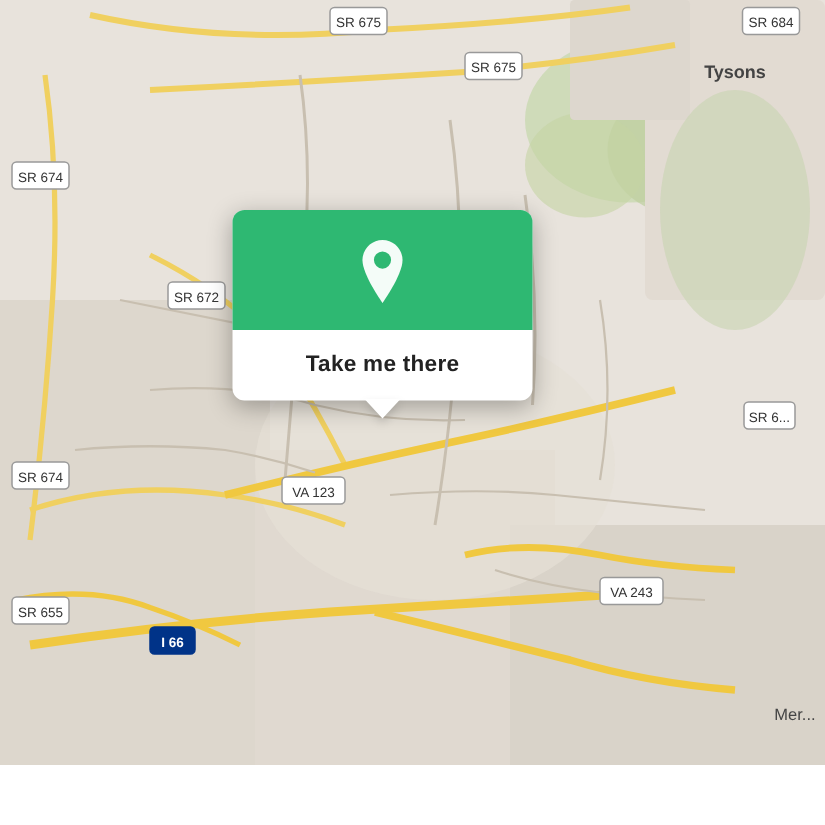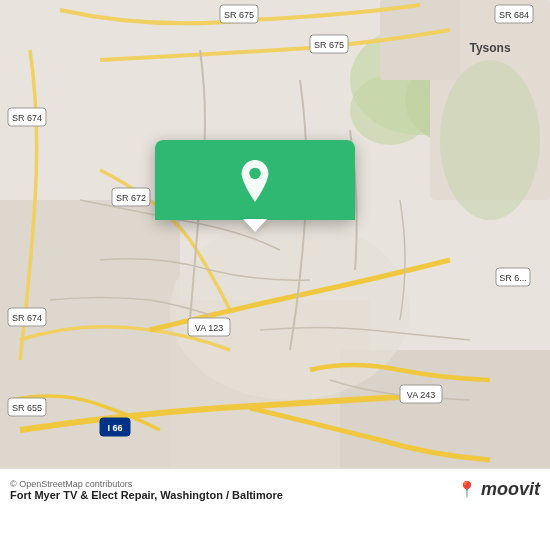--- a/index.html
+++ b/index.html
@@ -238,26 +238,19 @@
   </svg>
 
   <div id="popup-card">
     <div id="popup-green-header">
 
       <svg id="location-pin-icon" viewBox="0 0 36 44" xmlns="http://www.w3.org/2000/svg">
         <path d="M18 0 C10.3 0 4 6.3 4 14 C4 24.5 18 44 18 44 C18 44 32 24.5 32 14 C32 6.3 25.7 0 18 0 Z" fill="white" opacity="0.95"></path>
         <circle cx="18" cy="14" r="6" fill="#2eb872"></circle>
       </svg>
     </div>
+    <div id="popup-button-area">
+      <button id="take-me-there-btn">Take me there</button>
+    </div>
     <div id="popup-tail"></div>
   </div>
 
-  <div id="bottom-bar">
-    <div id="bottom-left">
-      <span id="copyright-text">© OpenStreetMap contributors</span>
-      <span id="location-label">Fort Myer TV &amp; Elect Repair, Washington / Baltimore</span>
-    </div>
-    <div id="bottom-right">
-      <span id="moovit-pin">📍</span>
-      <span id="moovit-logo">moovit</span>
-    </div>
-  </div>
 </div>
 
 </body></html>

